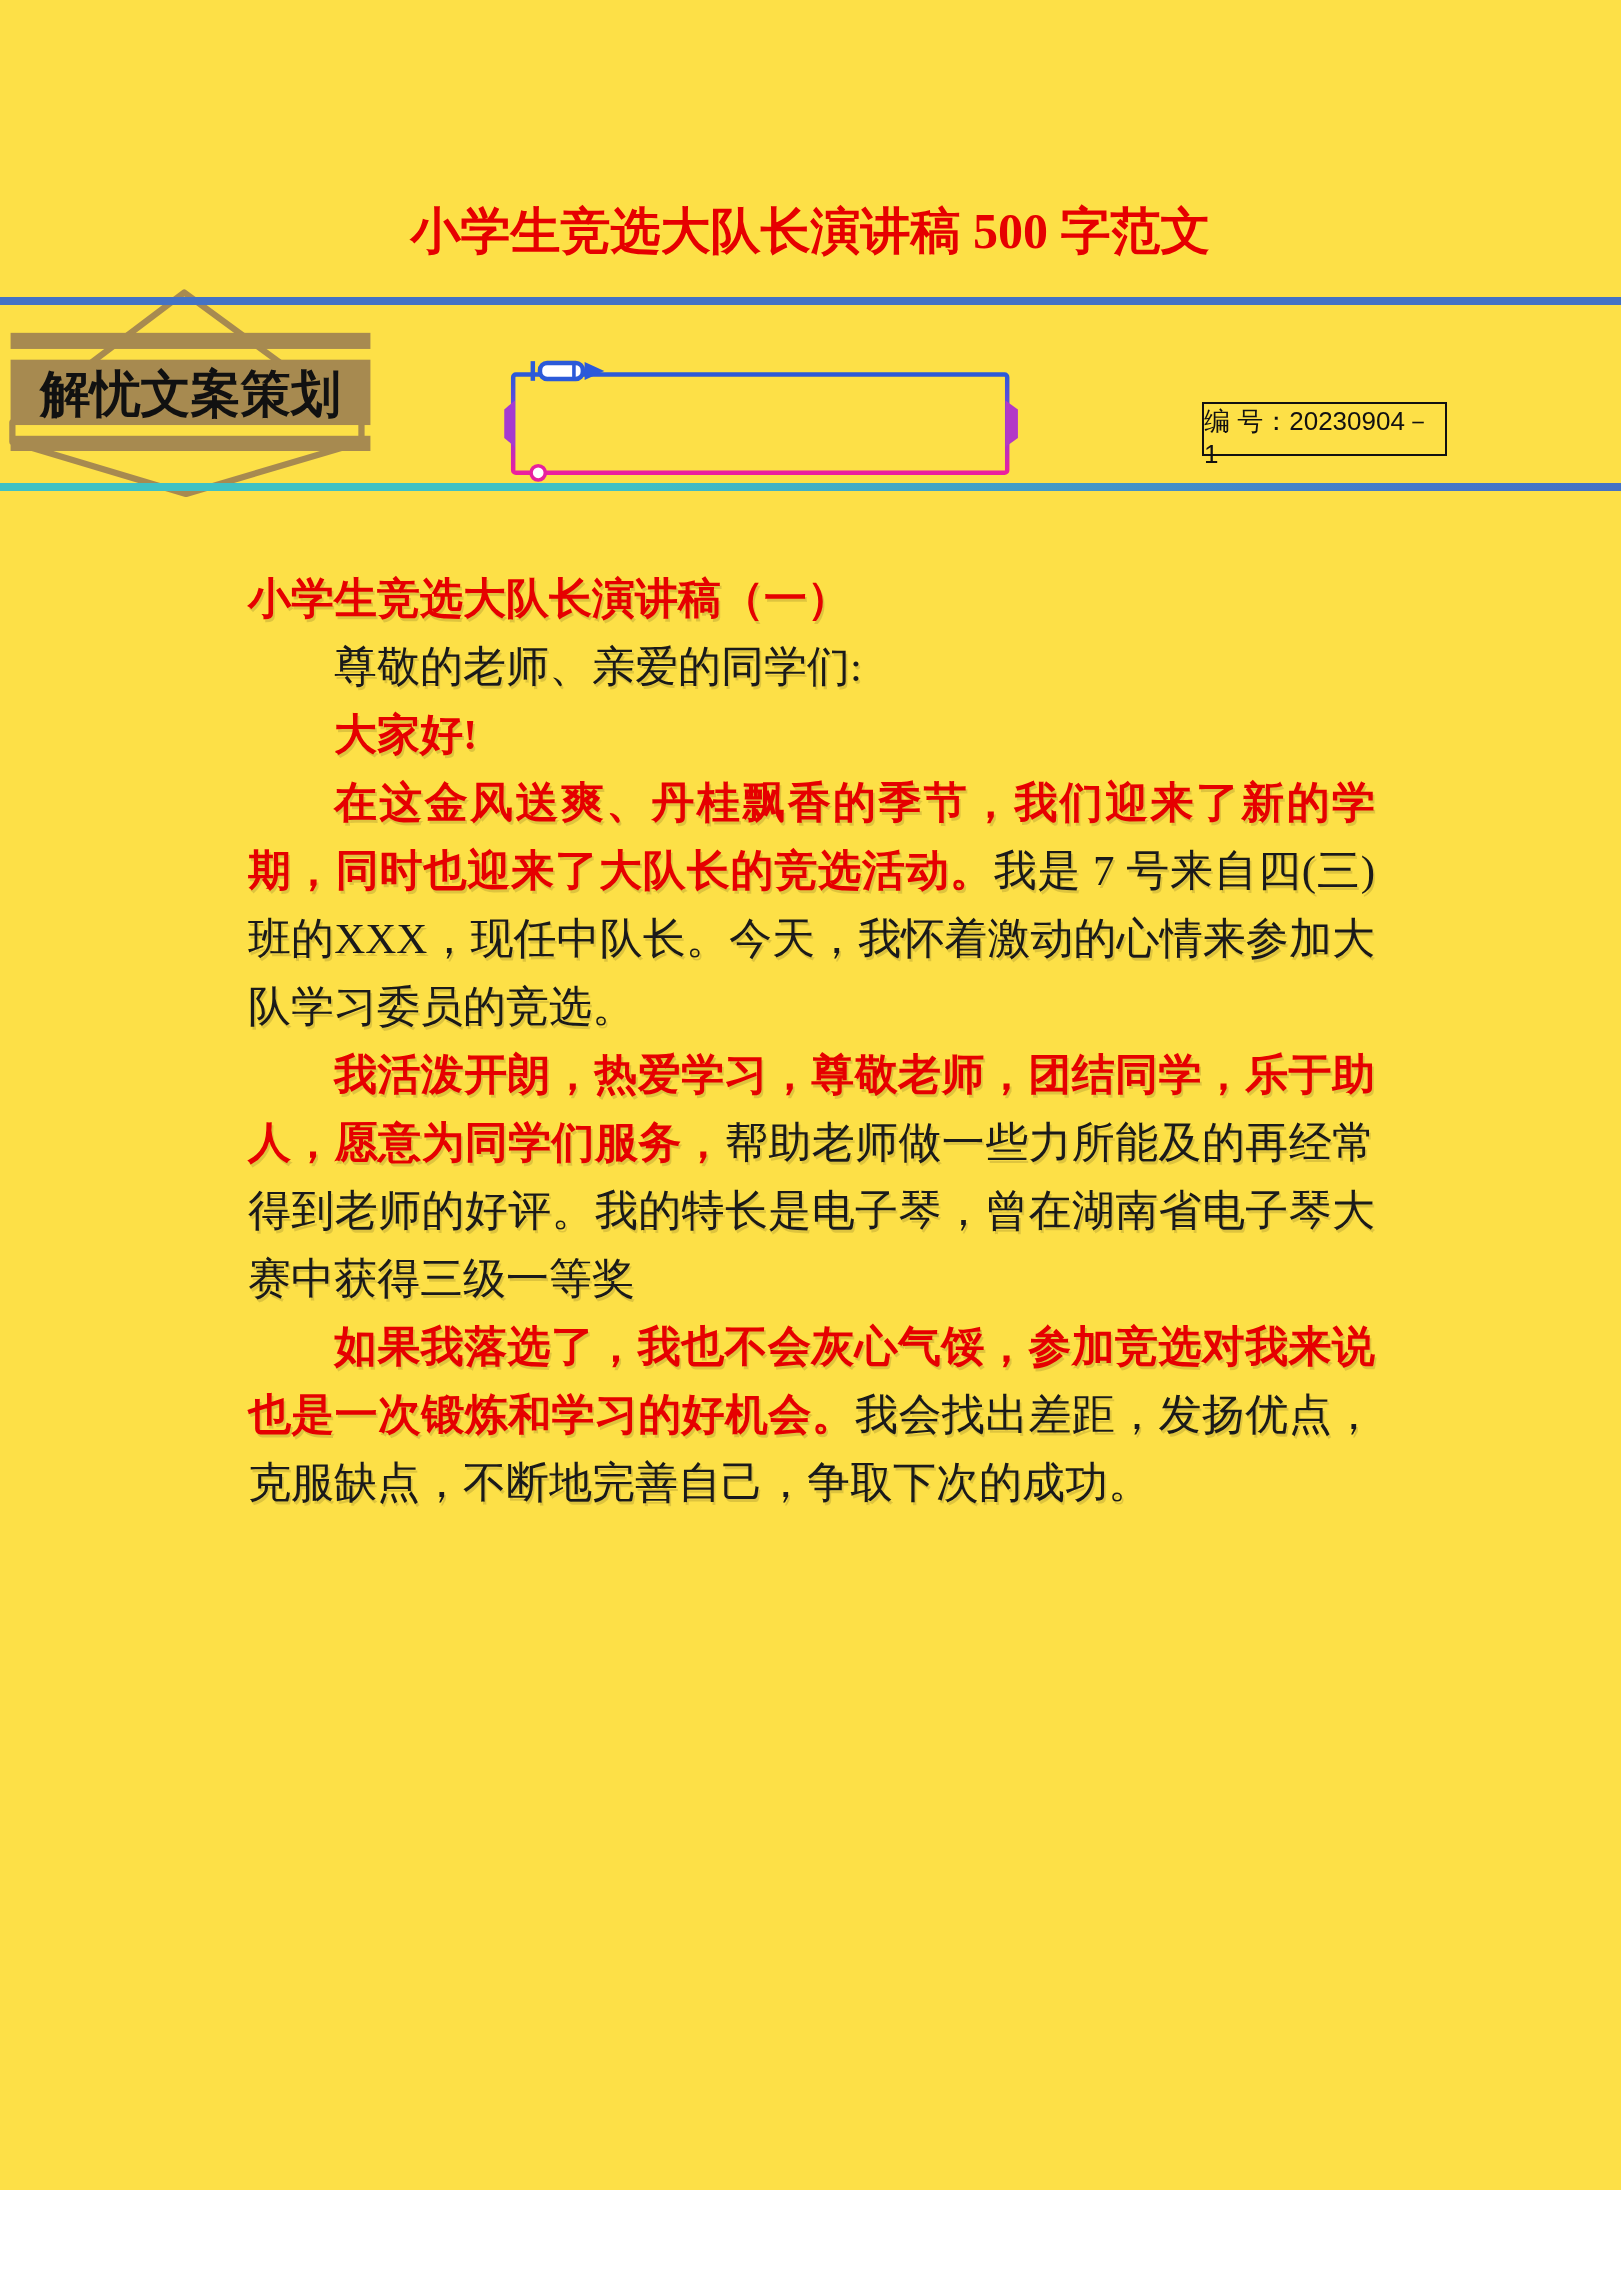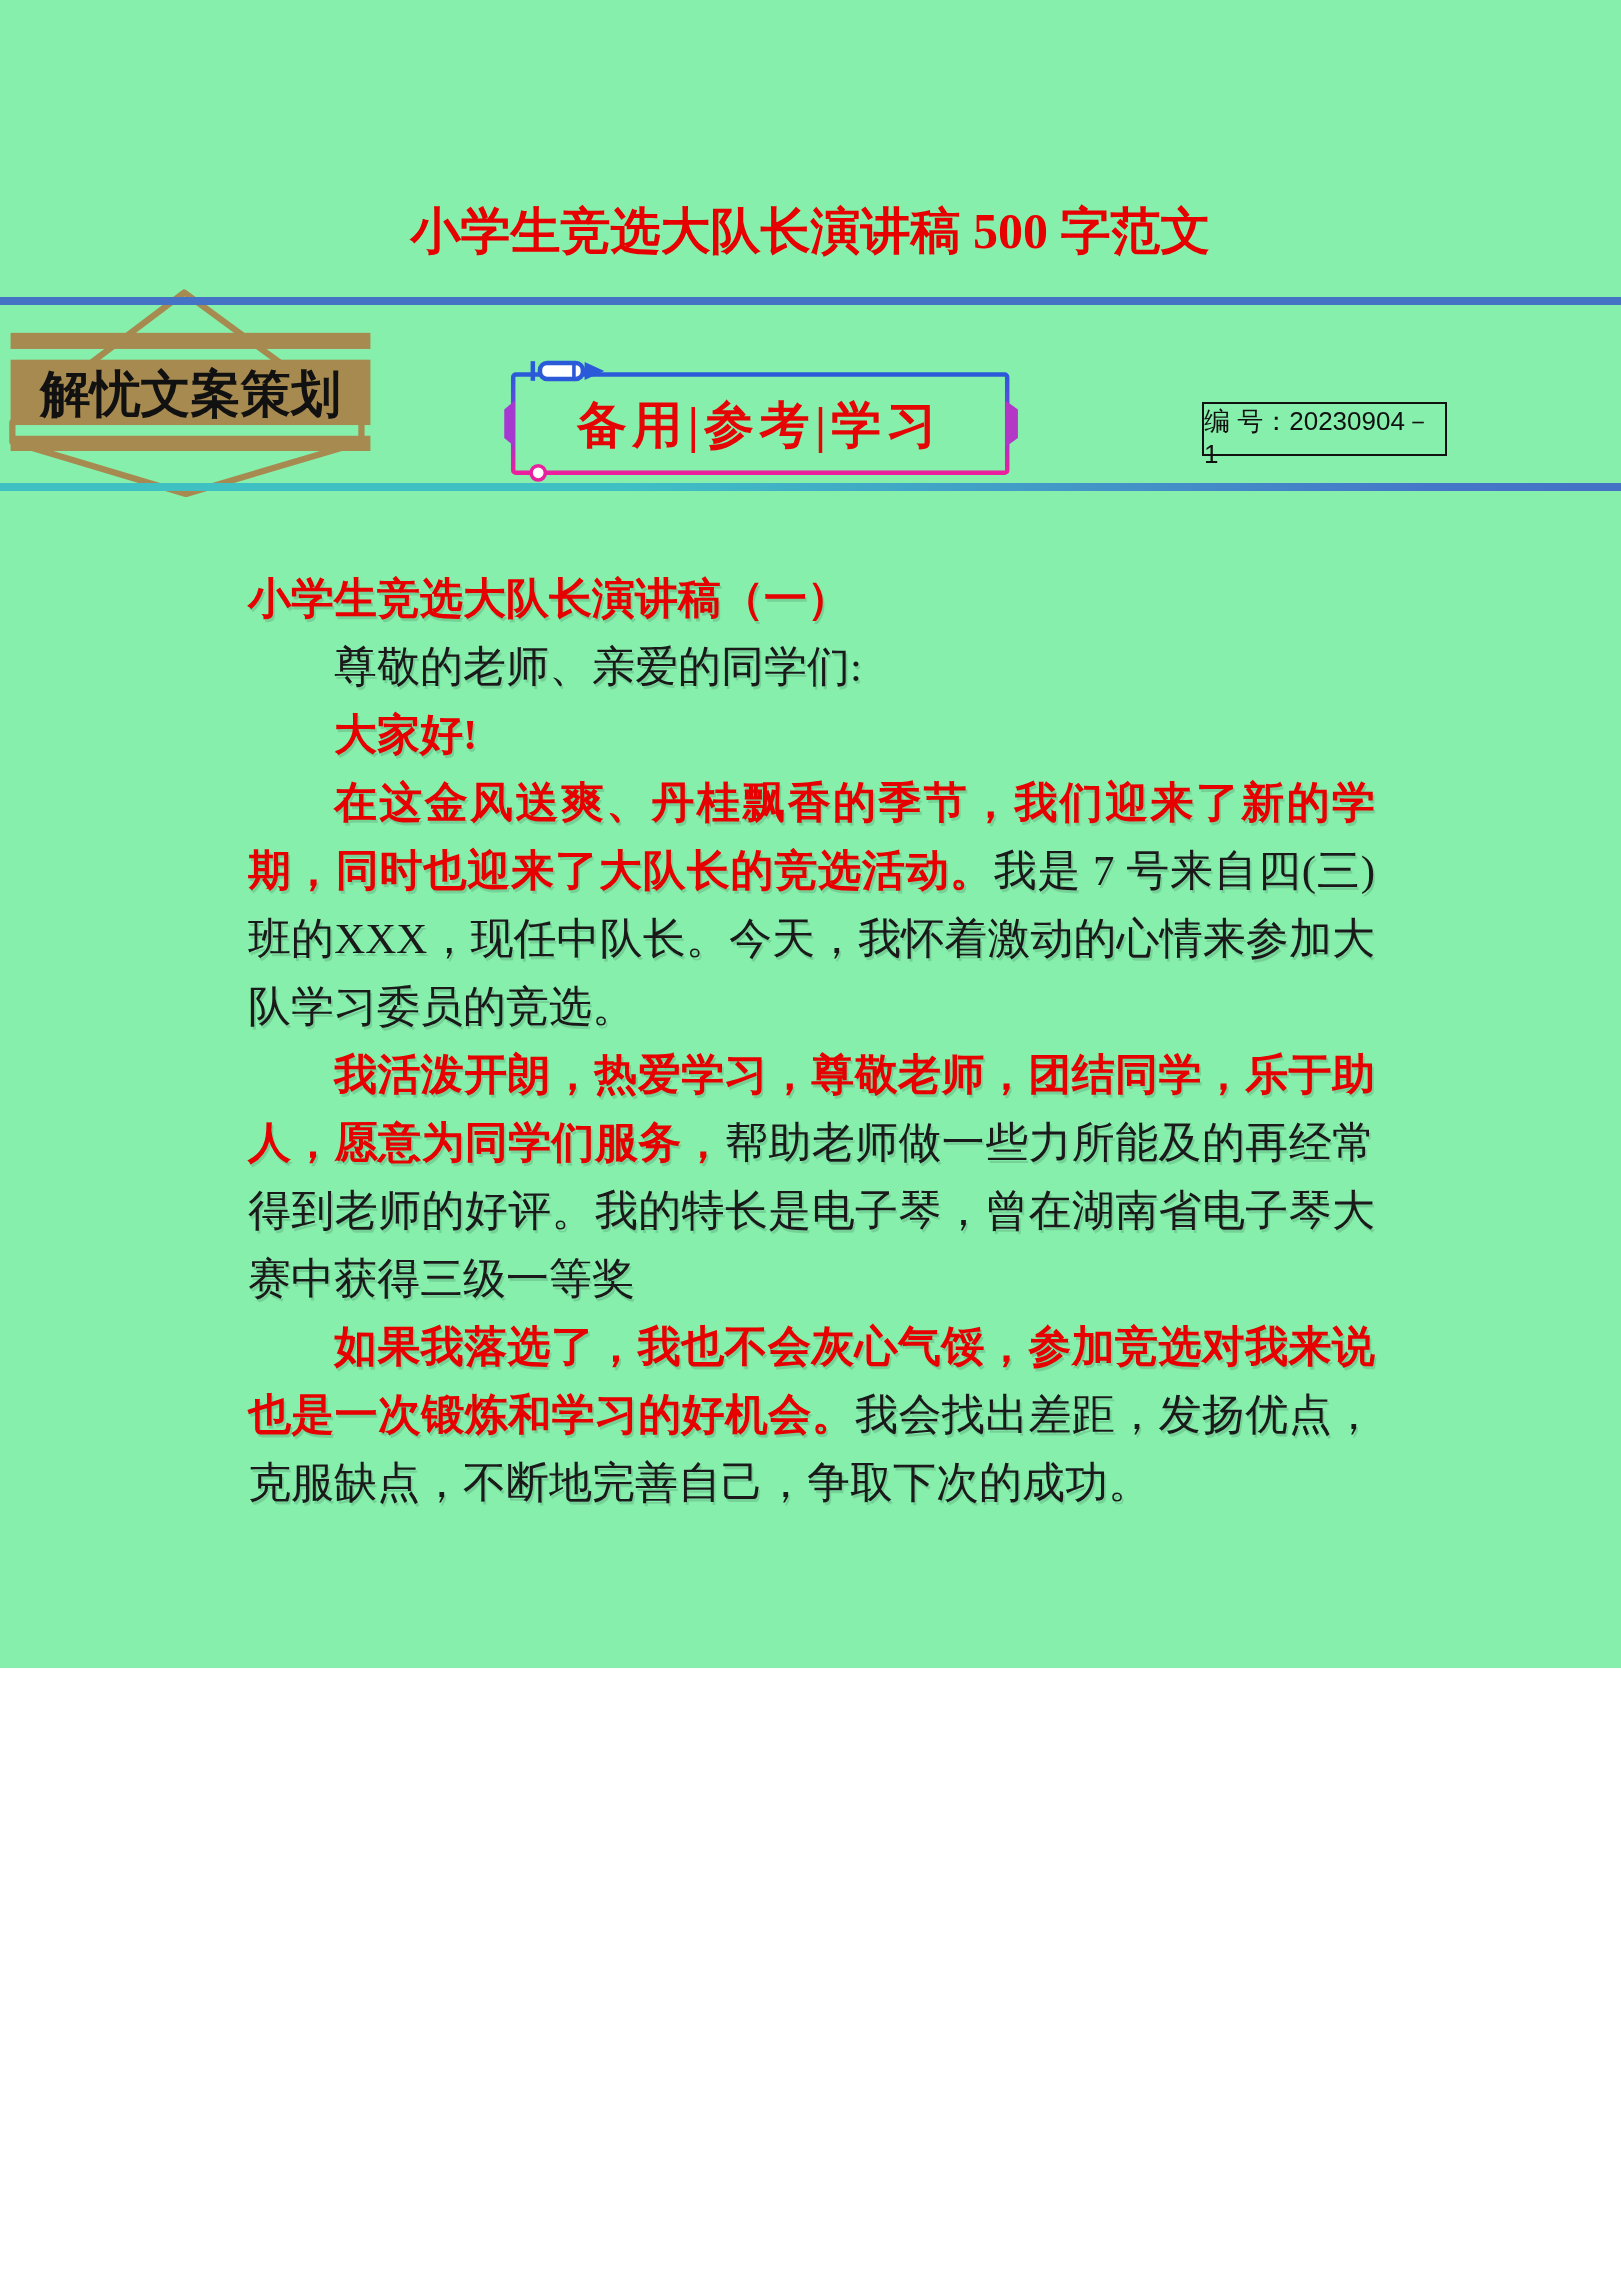--- a/index.html
+++ b/index.html
@@ -1,16 +1,16 @@
 <!DOCTYPE html>
 <html style="font-size:14.3px"><head>
 <meta charset="utf-8">
 <style>
   html,body{margin:0;padding:0;background:#ffffff;}
-  .page{position:relative;width:1621px;height:1668px;background:#86efac;overflow:hidden;
+  .page{position:relative;width:1621px;height:2190px;background:#fde047;overflow:hidden;
         font-family:"Liberation Serif", serif;}
 
   
   .top-title{position:absolute;left:0;top:195px;width:1621px;text-align:center;
              font-size:50px;line-height:72px;font-weight:bold;color:#e60000;}
 
   
   .rule{position:absolute;left:0;width:1621px;height:8px;z-index:2;}
   .rule-blue{top:297px;background:#4472c4;}
   .rule-teal{top:483px;background:linear-gradient(to right,#3fc1c4 0%,#3fc1c4 38%,#4577c9 88%,#4472c4 100%);}
@@ -72,21 +72,20 @@
     <polygon points="14,52 2,62 2,94 14,104" fill="#a63ad0"></polygon>
     <polygon points="563,52 577,62 577,94 563,104" fill="#b338c6"></polygon>
     <g>
       <line x1="34" y1="8" x2="34" y2="30" stroke="#2b5ad9" stroke-width="5"></line>
       <rect x="42" y="10" width="48" height="18" rx="8" fill="#ffffff" stroke="#2b5ad9" stroke-width="5"></rect>
       <line x1="80" y1="10" x2="80" y2="28" stroke="#2b5ad9" stroke-width="4"></line>
       <polygon points="92,9 114,19 92,29" fill="#2b5ad9"></polygon>
     </g>
     <circle cx="40" cy="133" r="8" fill="#ffffff" stroke="#e8219e" stroke-width="4"></circle>
   </svg>
-  <div class="stamp-text">备用|参考|学习</div>
 
   <div class="serial-box">
     <span>编 号：20230904－1</span>
   </div>
 
   <div class="doc">
     <div class="doc-heading">小学生竞选大队长演讲稿（一）</div>
     <div>
         <p class="para"><span class="seg-black">尊敬的老师、亲爱的同学们:</span></p>
         <p class="para"><span class="seg-red">大家好!</span></p>

